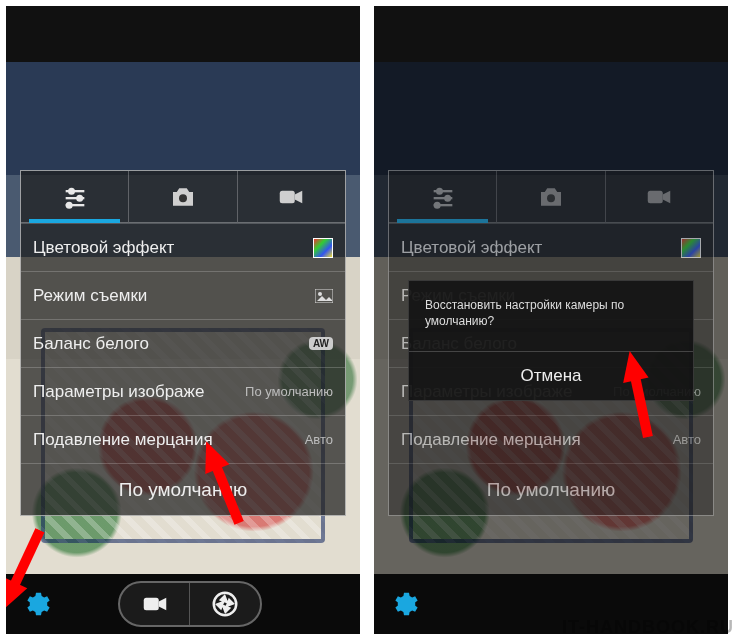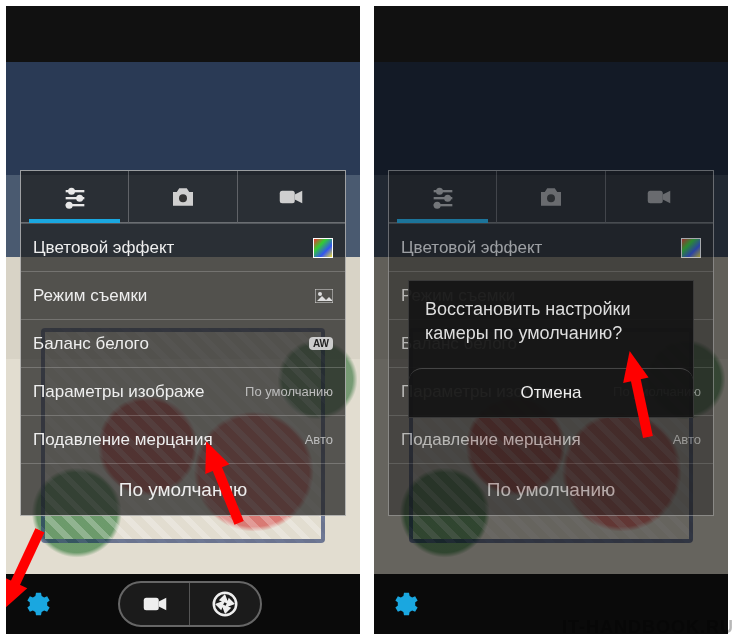--- a/index.html
+++ b/index.html
@@ -43,22 +43,22 @@
 
   .row { height:48px; display:flex; align-items:center; padding:0 12px; border-top:1px solid rgba(255,255,255,0.2); color:#eee; font-size:17px; }
   .row:first-of-type { border-top:none; }
   .row .spacer { flex:1; }
   .row .val { font-size:13px; color:#bdbdbd; }
   .row .thumb { width:20px; height:20px; }
   .panel .footer { height:52px; display:flex; align-items:center; justify-content:center; color:#eee; font-size:19px; border-top:1px solid rgba(255,255,255,0.2); }
 
   
   .dialog { position:absolute; left:34px; right:34px; top:218px; background: rgba(20,20,20,0.92); border:1px solid rgba(255,255,255,0.15); }
-  .dialog .msg { padding:16px 16px 22px; color:#ddd; font-size:18px; line-height:1.35; }
-  .dialog .btns { display:flex; border-top:1px solid rgba(255,255,255,0.2);border-radius:13px; }
+  .dialog .msg { padding:16px 16px 22px; color:#ddd; font-size:12px; line-height:1.35; }
+  .dialog .btns { display:flex; border-top:1px solid rgba(255,255,255,0.2); }
   .dialog .btn { flex:1; text-align:center; padding:14px 0; color:#eee; font-size:17px; }
   .dialog .btn + .btn { border-left:1px solid rgba(255,255,255,0.2); }
 
   
   .arrow { position:absolute; width:34px; height:90px; pointer-events:none; }
   .arrow svg { width:100%; height:100%; }
 
   .watermark { position:absolute; right:6px; bottom:2px; font-size:18px; letter-spacing:1px; color:rgba(0,0,0,0.28); font-weight:bold; }
 </style>
 </head>

